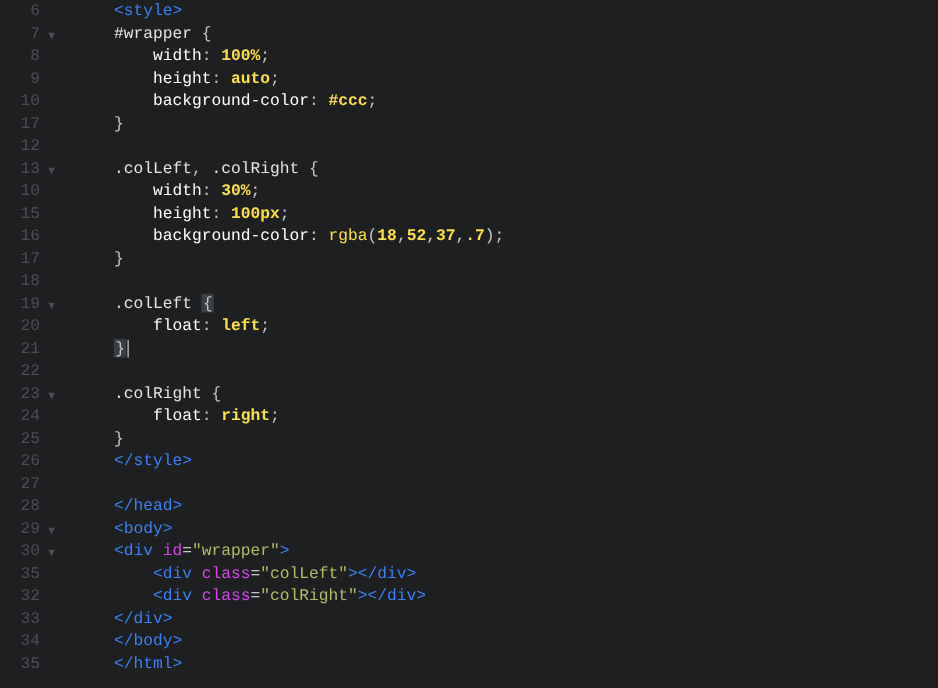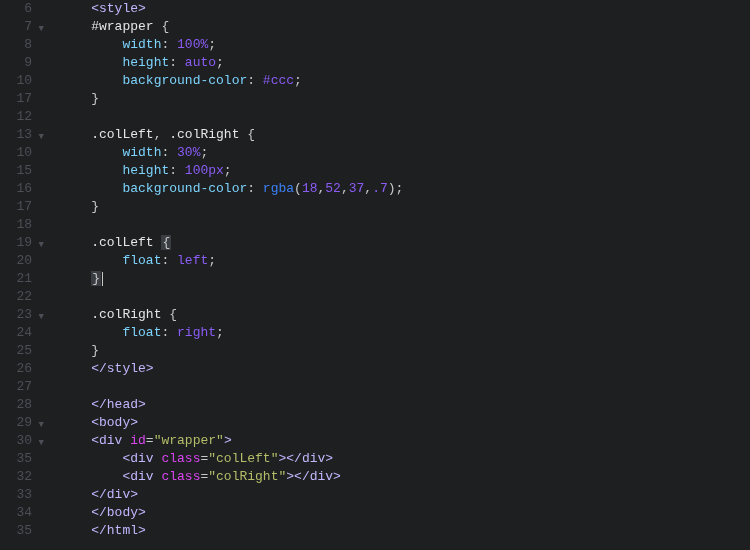--- a/index.html
+++ b/index.html
@@ -37,25 +37,25 @@
     right: -2px;
     top: 2px;
     font-size: 9px;
     color: #4b4e55;
   }
   .code {
     padding-left: 12px;
     white-space: pre;
   }
   .code .row { height: 18px; }
-  .tag   { color: #c4b5fd; }
+  .tag   { color: #3b82f6; }
   .sel   { color: #e5e5e5; }
-  .prop  { color: #7dd3fc; }
-  .val   { color: #8b5cf6; }
-  .func  { color: #3b82f6; }
+  .prop  { color: #ffffff; }
+  .val   { color: #fde047; font-weight: bold; }
+  .func  { color: #fde047; }
   .attr  { color: #d946ef; }
   .str   { color: #b5bd68; }
   .punct { color: #c5c8c6; }
   .hlbrace {
     background: #3a3d41;
     color: #c5c8c6;
     padding: 0 1px;
   }
   .cursor {
     display: inline-block;

